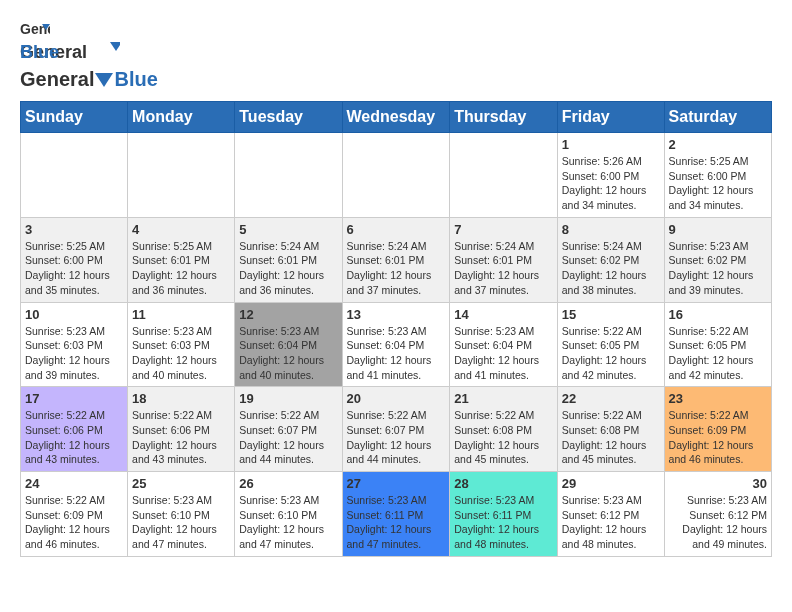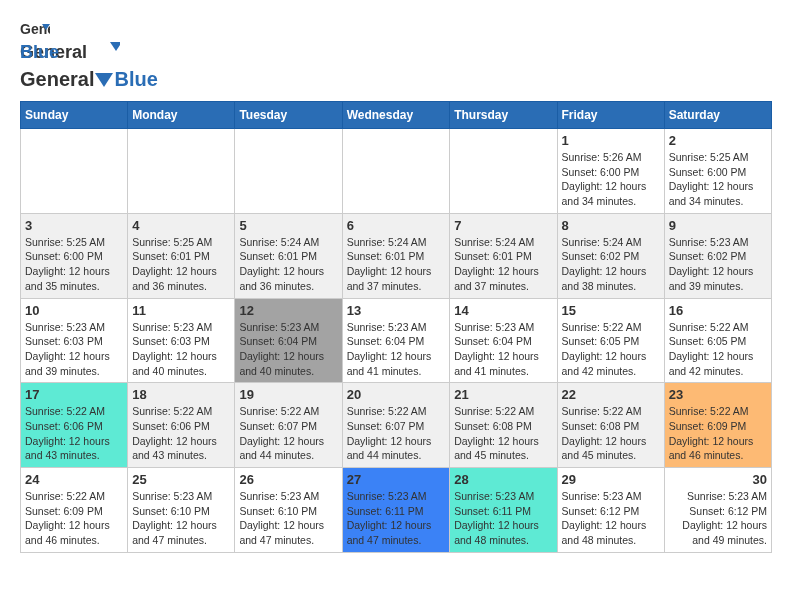--- a/index.html
+++ b/index.html
@@ -50,21 +50,21 @@
     .calendar {
       width: 100%;
       border-collapse: collapse;
       font-size: 11px;
     }
     .calendar th {
       background: #2a6db5;
       color: #fff;
       padding: 6px 4px;
       text-align: left;
-      font-size: 12px;
+      font-size: 16px;
       font-weight: bold;
       border: 1px solid #1a5da5;
     }
     .calendar td {
       border: 1px solid #ccc;
       vertical-align: top;
       padding: 4px;
       width: 108px;
       min-height: 80px;
       background: #fff;
@@ -255,21 +255,21 @@
         </td>
         <td style="background: rgb(255, 255, 255);">
           <span class="day-number">16</span>
           <div class="day-info" style="white-space: pre-line;">Sunrise: 5:22 AM
 Sunset: 6:05 PM
 Daylight: 12 hours
 and 42 minutes.</div>
         </td>
       </tr>
       <tr class="row-even">
-        <td style="background: #5eead4;">
+        <td style="background: #c4b5fd;">
           <span class="day-number">17</span>
           <div class="day-info" style="white-space: pre-line;">Sunrise: 5:22 AM
 Sunset: 6:06 PM
 Daylight: 12 hours
 and 43 minutes.</div>
         </td>
         <td style="background: rgb(240, 240, 240);">
           <span class="day-number">18</span>
           <div class="day-info" style="white-space: pre-line;">Sunrise: 5:22 AM
 Sunset: 6:06 PM

